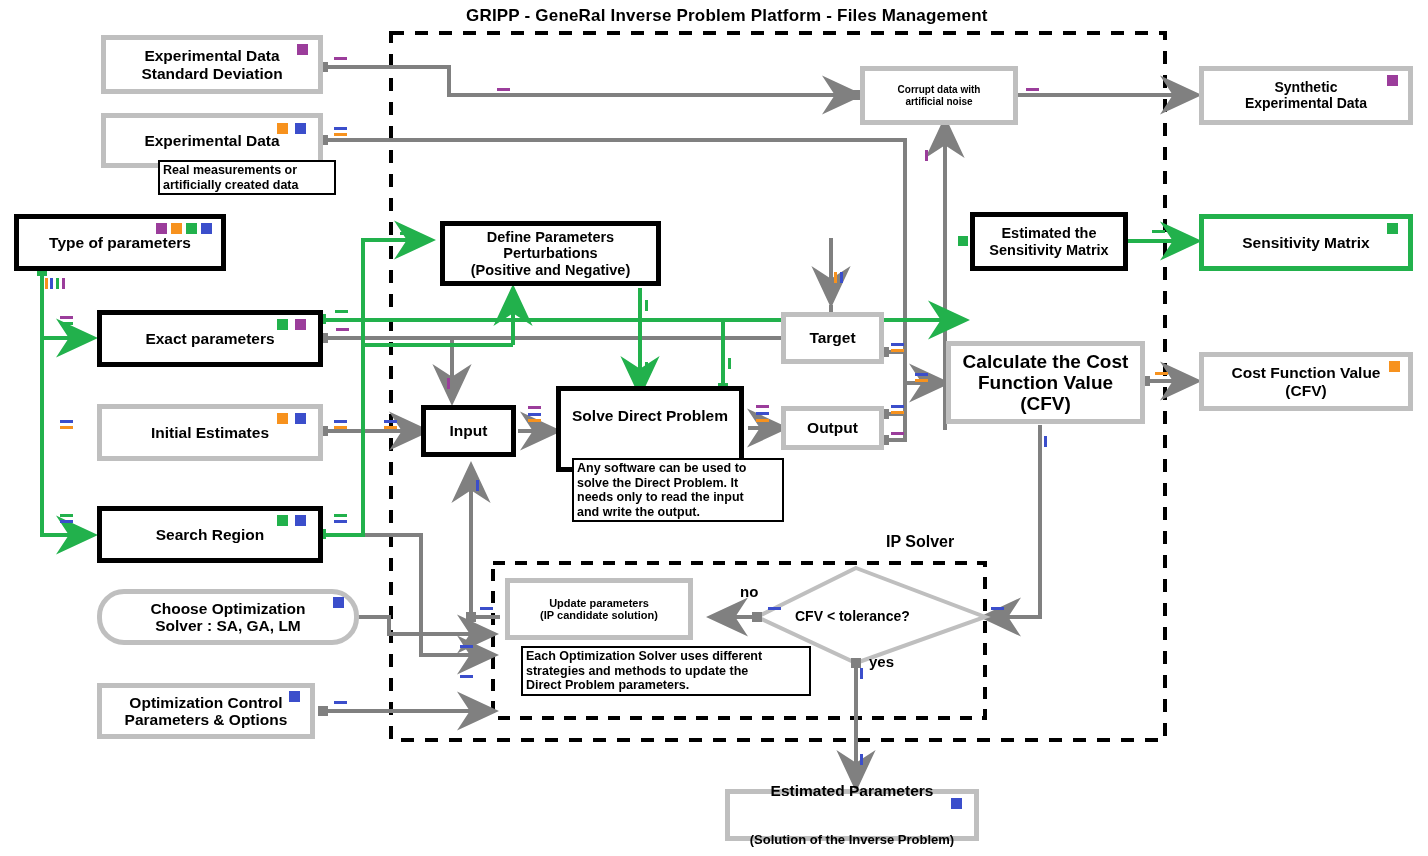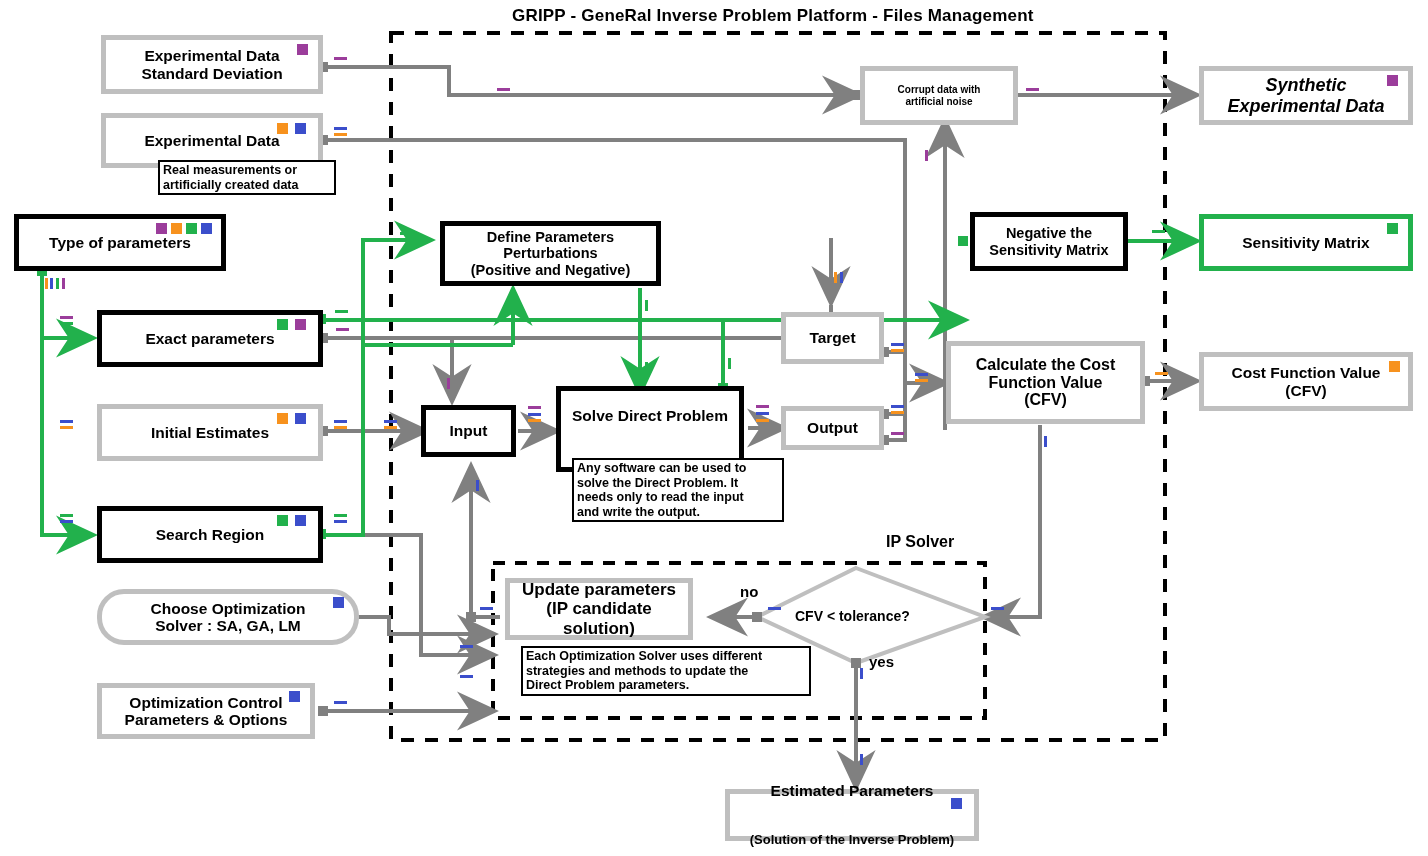--- a/index.html
+++ b/index.html
@@ -38,21 +38,21 @@
 
   .lbl{position:absolute;font-weight:bold;color:#000;}
 
   svg.ov{position:absolute;left:0;top:0;width:1428px;height:856px;pointer-events:none;}
 </style>
 </head>
 <body>
 
 <div id="canvas">
 
-  <div class="ttl" style="left:466px;top:6px;margin-left:46px;">GRIPP - GeneRal Inverse Problem Platform - Files Management</div>
+  <div class="ttl" style="left:466px;top:6px;">GRIPP - GeneRal Inverse Problem Platform - Files Management</div>
 
   <svg class="ov" viewBox="0 0 1428 856">
     <defs>
       <marker id="ga" markerWidth="11" markerHeight="11" refX="9" refY="5.5" orient="auto">
         <path d="M0,0.6 L10.5,5.5 L0,10.4 L3.2,5.5 Z" fill="#808080"></path>
       </marker>
       <marker id="gg" markerWidth="11" markerHeight="11" refX="9" refY="5.5" orient="auto">
         <path d="M0,0.6 L10.5,5.5 L0,10.4 L3.2,5.5 Z" fill="#22b14c"></path>
       </marker>
       <marker id="gl" markerWidth="11" markerHeight="11" refX="9" refY="5.5" orient="auto">
@@ -298,48 +298,48 @@
   <div class="node b-gray" style="left:781px;top:406px;width:103px;height:44px;font-size:15.5px;">
     <span class="l1">Output</span>
   </div>
 
   <div class="node b-gray" style="left:860px;top:66px;width:158px;height:59px;font-size:10px;">
     <span class="l1">Corrupt data with</span>
     <span class="l2">artificial noise</span>
   </div>
 
   <div class="node b-black" style="left:970px;top:212px;width:158px;height:59px;font-size:14.5px;">
-    <span class="l1">Negative the</span>
+    <span class="l1">Estimated the</span>
     <span class="l2">Sensitivity Matrix</span>
   </div>
 
-  <div class="node b-gray" style="left:946px;top:341px;width:199px;height:83px;font-size:16px;">
+  <div class="node b-gray" style="left:946px;top:341px;width:199px;height:83px;font-size:19px;">
     <span class="l1">Calculate the Cost</span>
     <span class="l2">Function Value</span>
     <span class="l2">(CFV)</span>
   </div>
 
-  <div class="node b-gray" style="left:1199px;top:66px;width:214px;height:59px;font-size:18px;font-style:italic;">
+  <div class="node b-gray" style="left:1199px;top:66px;width:214px;height:59px;font-size:14px;">
     <span class="chip c-pur" style="right:10px;top:4px;"></span>
     <span class="l1">Synthetic</span>
     <span class="l2">Experimental Data</span>
   </div>
 
   <div class="node b-green" style="left:1199px;top:214px;width:214px;height:57px;font-size:15.5px;">
     <span class="chip c-grn" style="right:10px;top:4px;"></span>
     <span class="l1">Sensitivity Matrix</span>
   </div>
 
   <div class="node b-gray" style="left:1199px;top:352px;width:214px;height:59px;font-size:15.5px;">
     <span class="chip c-org" style="right:8px;top:4px;"></span>
     <span class="l1">Cost Function Value</span>
     <span class="l2">(CFV)</span>
   </div>
 
-  <div class="node b-gray" style="left:505px;top:578px;width:188px;height:62px;font-size:17px;">
+  <div class="node b-gray" style="left:505px;top:578px;width:188px;height:62px;font-size:11px;">
     <span class="l1">Update parameters</span>
     <span class="l2">(IP candidate solution)</span>
   </div>
 
   <div class="cap" style="left:521px;top:646px;width:290px;white-space:pre-line;text-align:justify;">Each Optimization Solver uses different
 strategies and methods to update the
 Direct Problem parameters.</div>
 
   <div class="node b-gray" style="left:725px;top:789px;width:254px;height:52px;font-size:15.5px;">
     <span class="chip c-blu" style="right:12px;top:4px;"></span>

